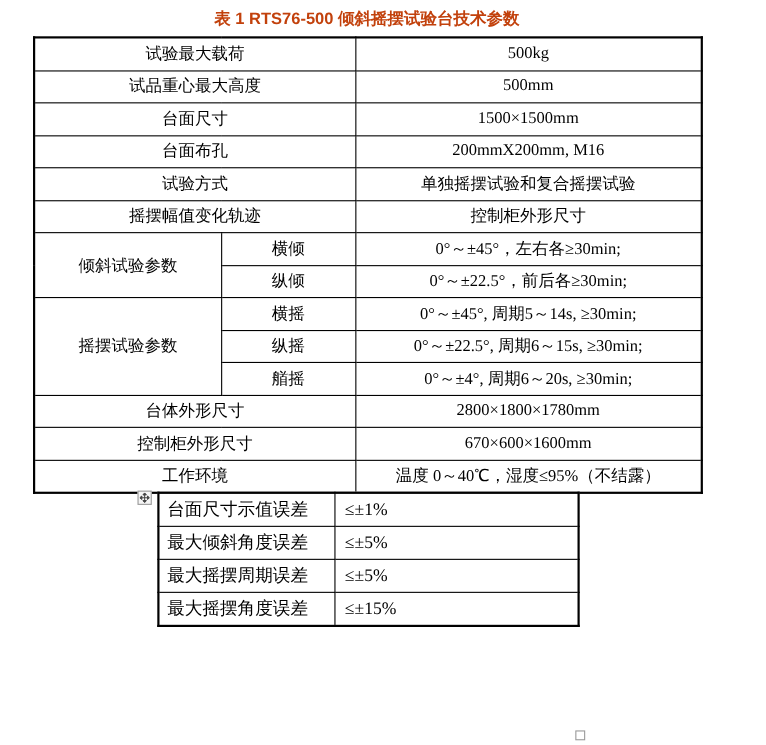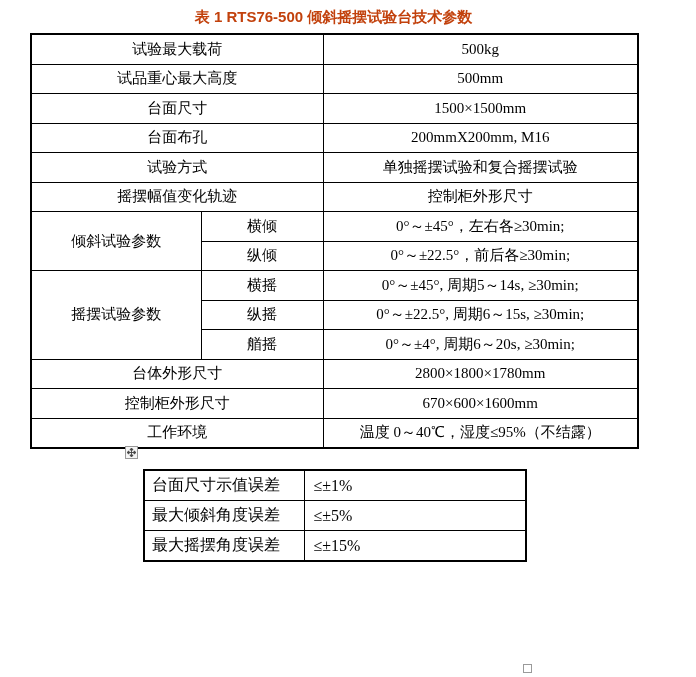--- a/index.html
+++ b/index.html
@@ -31,21 +31,21 @@
     font-family: Liberation Serif, serif;
   }
   table.doc-table td {
     border: 1px solid #000000;
     vertical-align: middle;
     overflow: hidden;
     white-space: nowrap;
   }
   #table1 { left: 30px; top: 33px; width: 607px; border: 2px solid #000; }
   #table1 td { height: 26.5px; text-align: center; font-size: 15px; }
-  #table2 { left: 143px; top: 469px; width: 382px; border: 2px solid #000; }
+  #table2 { left: 143px; top: 447px; width: 382px; border: 2px solid #000; }
   #table2 td { height: 27px; font-size: 16px; }
   #table2 td.t2-label { text-align: left; padding-left: 7px; }
   #table2 td.t2-label.centered { text-align: center; padding-left: 0; }
   #table2 td.t2-value { text-align: left; padding-left: 9px; }
 
   #move-handle {
     position: absolute;
     left: 125px;
     top: 446px;
     width: 13px;
@@ -169,20 +169,24 @@
     <tbody>
       <tr>
         <td class="t2-label">台面尺寸示值误差</td>
         <td class="t2-value">≤±1%</td>
       </tr>
       <tr>
         <td class="t2-label">最大倾斜角度误差</td>
         <td class="t2-value">≤±5%</td>
       </tr>
       <tr>
+        <td class="t2-label">最大摇摆周期误差</td>
+        <td class="t2-value">≤±5%</td>
+      </tr>
+      <tr>
         <td class="t2-label">最大摇摆角度误差</td>
         <td class="t2-value">≤±15%</td>
       </tr>
     </tbody>
   </table>
 
   <div id="resize-handle"></div>
 
 </div>
 

